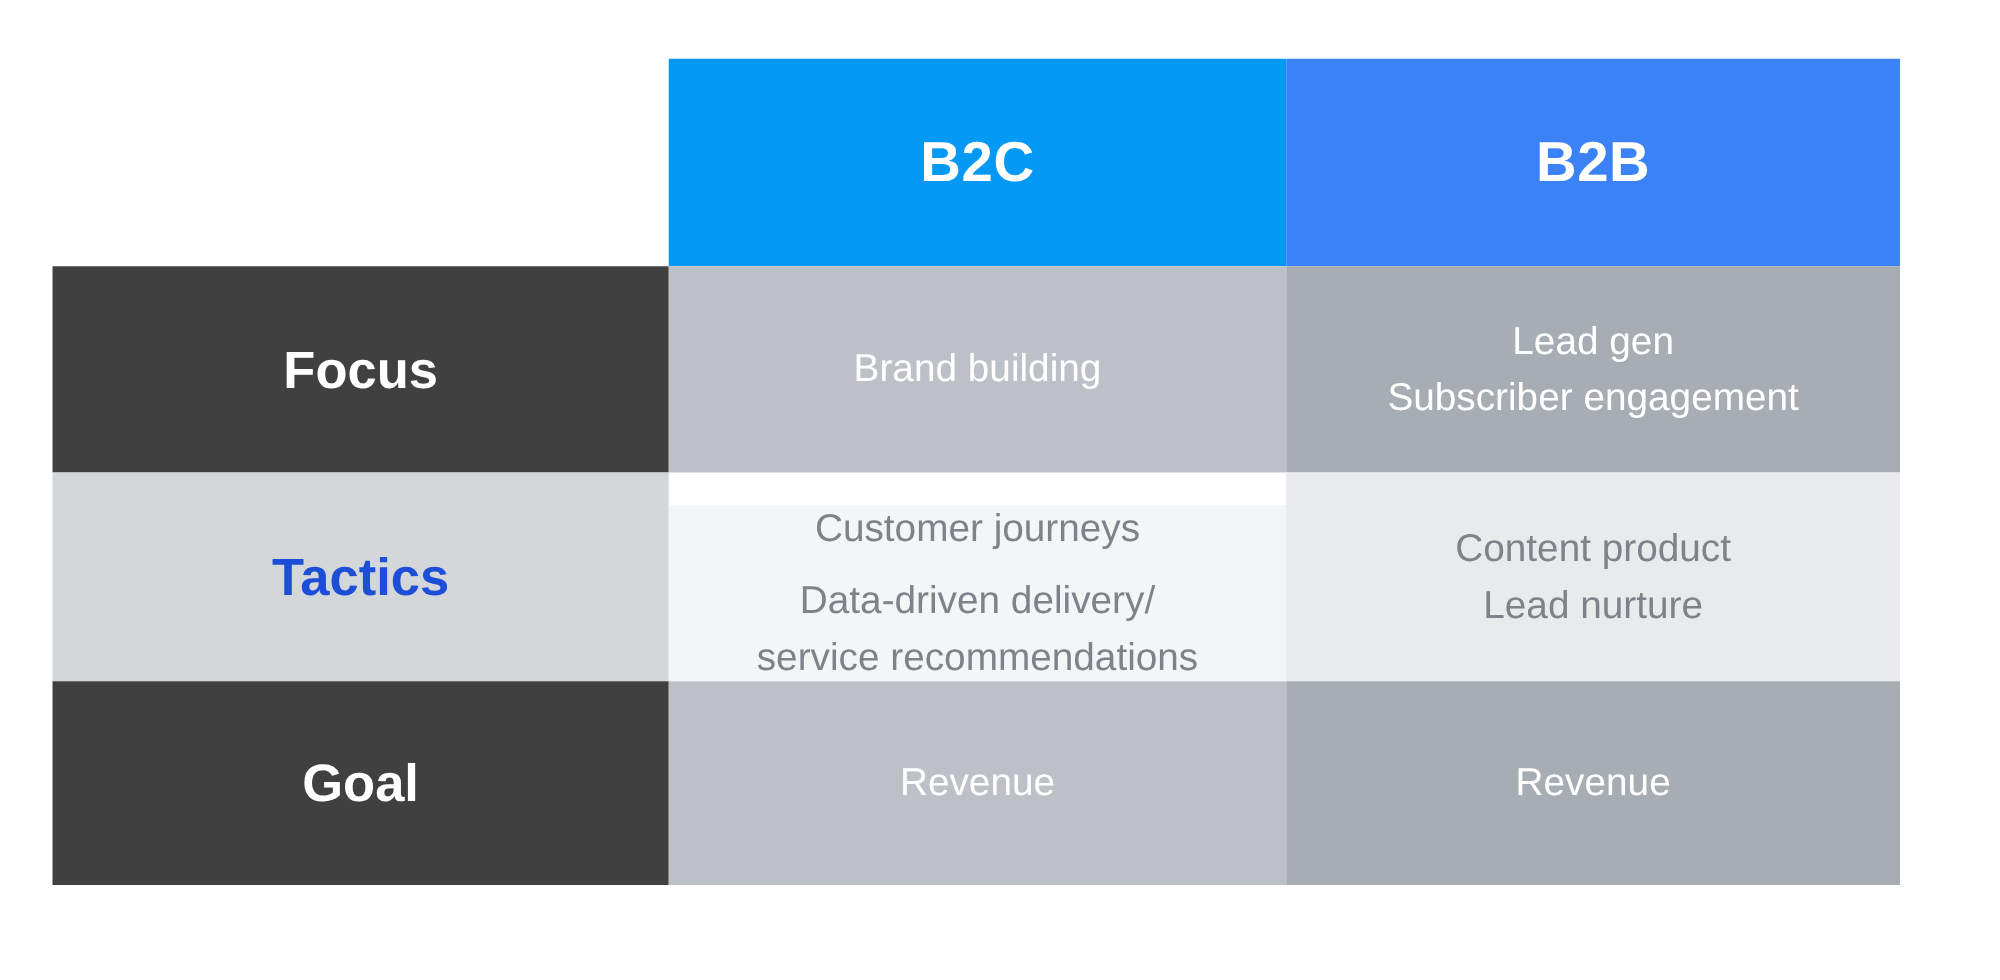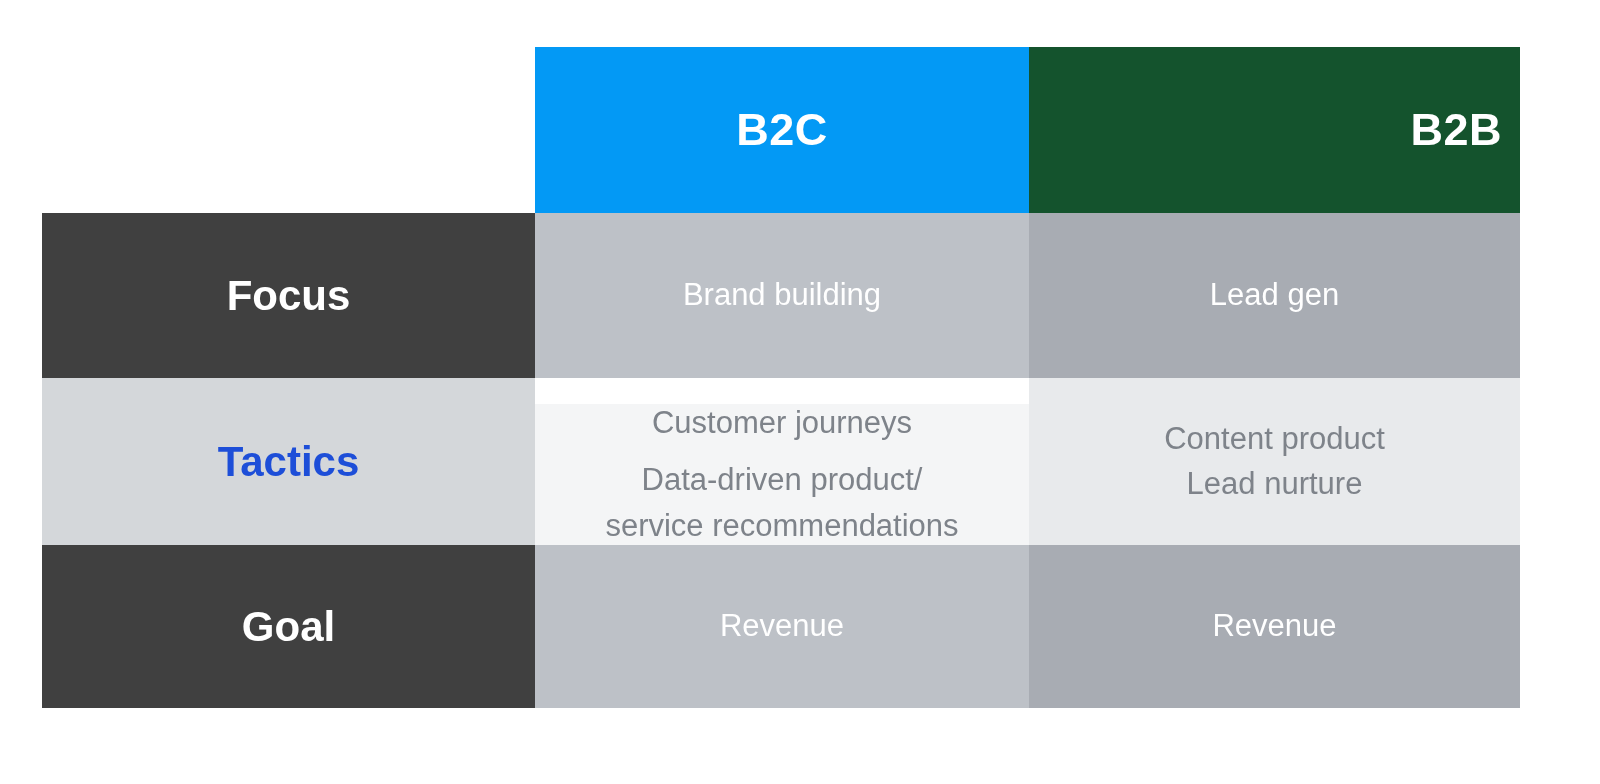--- a/index.html
+++ b/index.html
@@ -52,22 +52,21 @@
   .hdr {
     color: #ffffff;
     font-size: 45px;
     font-weight: bold;
     letter-spacing: 0.5px;
   }
   .hdr-b2c {
     background: #0399f5;
   }
   .hdr-b2b {
-    background: #14532d;
-    align-items: flex-end;
+    background: #3b82f6;
   }
 
   
   .label-cell {
     font-size: 42px;
     font-weight: bold;
   }
   .label-dark {
     background: #404040;
     color: #ffffff;
@@ -140,28 +139,29 @@
     </div>
 
     <div class="cell label-cell label-dark">
       <span>Focus</span>
     </div>
     <div class="cell body-cell c-focus-b2c">
       <span class="line">Brand building</span>
     </div>
     <div class="cell body-cell c-focus-b2b">
       <span class="line">Lead gen</span>
+      <span class="line">Subscriber engagement</span>
     </div>
 
     <div class="cell label-cell label-light">
       <span>Tactics</span>
     </div>
     <div class="cell body-cell c-tactics-b2c">
       <span class="line">Customer journeys</span>
-      <span class="line gap-line">Data-driven product/</span>
+      <span class="line gap-line">Data-driven delivery/</span>
       <span class="line">service recommendations</span>
     </div>
     <div class="cell body-cell c-tactics-b2b">
       <span class="line">Content product</span>
       <span class="line">Lead nurture</span>
     </div>
 
     <div class="cell label-cell label-dark">
       <span>Goal</span>
     </div>

